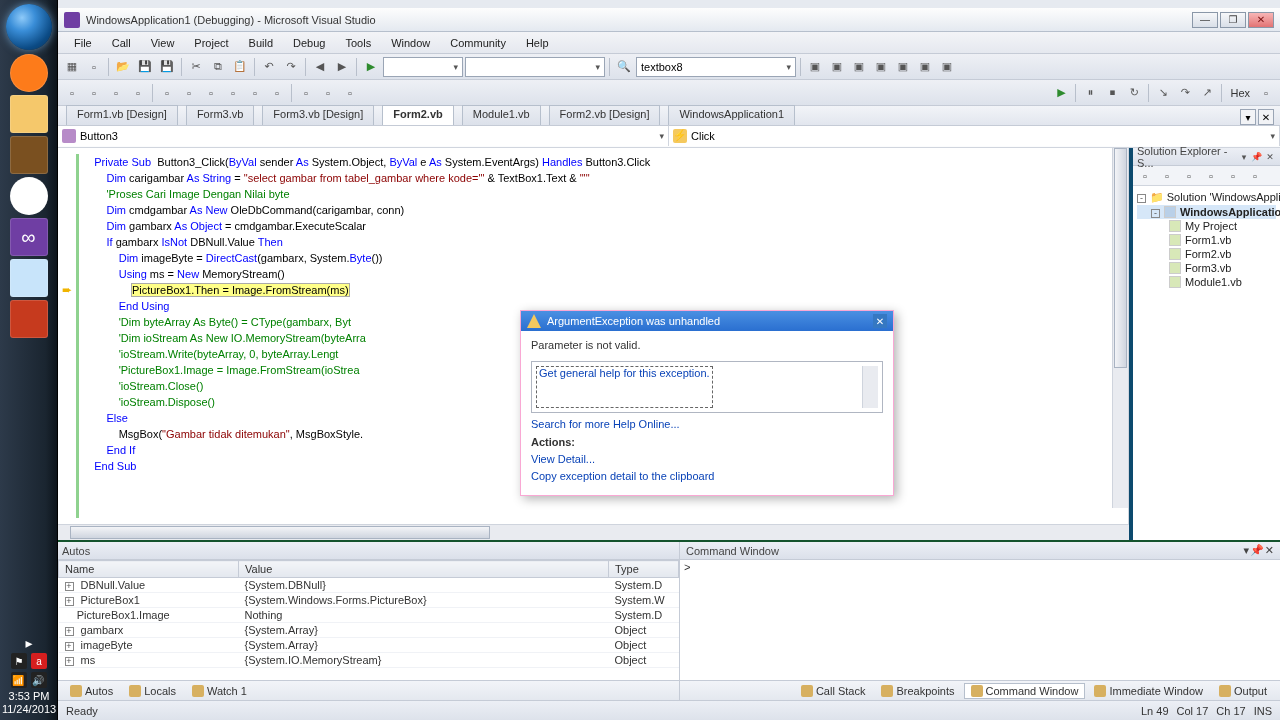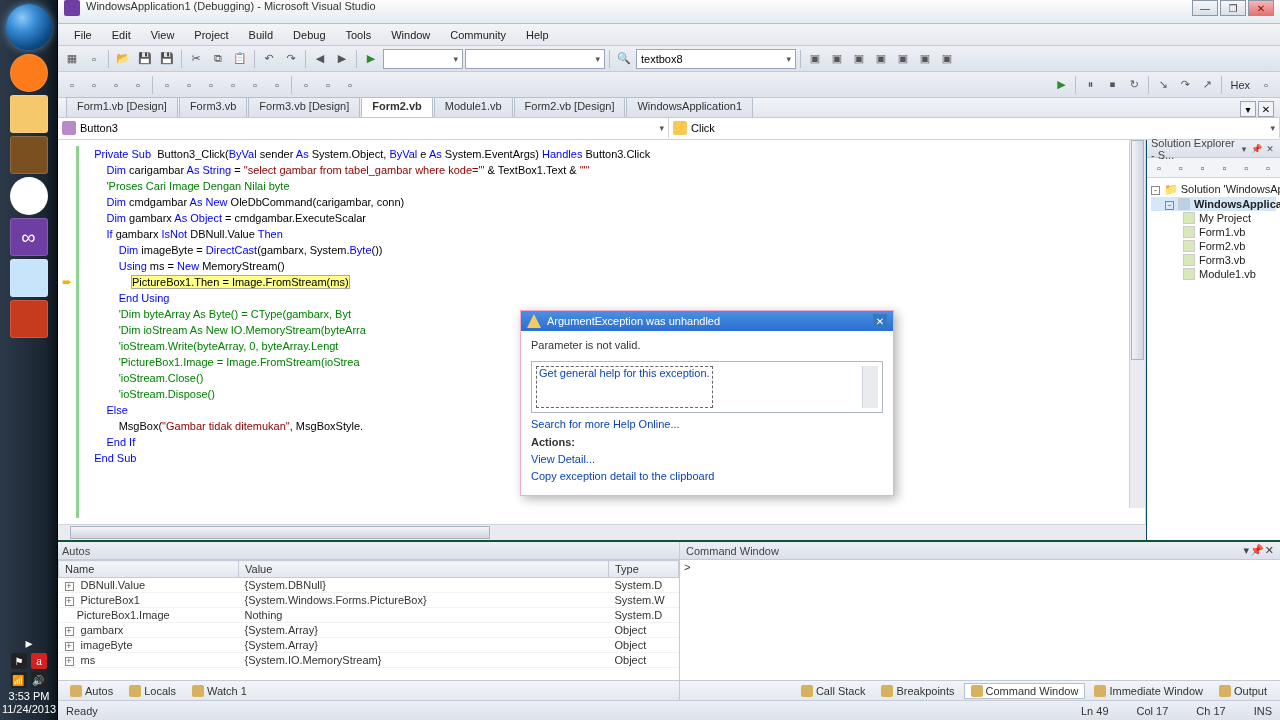--- a/index.html
+++ b/index.html
@@ -12,42 +12,42 @@
 .tb-icon.ff{background:#fd7b1a;border-radius:50%;} .tb-icon.folder{background:#f5c86b;} .tb-icon.winamp{background:#7a5020;} .tb-icon.chrome{background:#fff;border-radius:50%;} .tb-icon.paint{background:#c8e4fa;} .tb-icon.metrored{background:#c63a1e;}
 .tb-bottom { position:absolute; bottom:4px; left:0; width:58px; text-align:center; color:#fff; font-size:10px; }
 .tb-bottom div{margin:1px 0;}
 .tb-mini{display:flex;justify-content:center;gap:4px;margin-bottom:2px;}
 .sq{width:16px;height:16px;background:#222;border-radius:2px;display:flex;align-items:center;justify-content:center;font-size:10px;}
 .sq.red{background:#d61f1f;}
 
 .app { position:absolute; left:58px; top:0; right:0; bottom:0; background:#e6eaf0; display:flex; flex-direction:column; }
 
 
-.titlebar { height:24px; background:linear-gradient(#fdfdfd,#e4e9f0); border-bottom:1px solid #b6bfcc; display:flex; padding:0 6px; }
+.titlebar { height:24px; background:linear-gradient(#fdfdfd,#e4e9f0); border-bottom:1px solid #b6bfcc; display:flex; align-items:center; padding:0 6px;margin-top:8px; }
 .titlebar .ic{width:16px;height:16px;background:#6f3ea3;border-radius:2px;margin-right:6px;}
 .titlebar .ttl{flex:1;color:#333;}
 .winbtns{display:flex;gap:2px;}
 .winbtn{width:26px;height:16px;border:1px solid #8a97a8;background:linear-gradient(#f6f7f9,#d9dfe8);display:flex;align-items:center;justify-content:center;font-size:10px;color:#444;}
 .winbtn.close{background:linear-gradient(#f8b6b6,#e27373);color:#7a1010;}
 
 
 .menubar{height:22px;background:linear-gradient(#f3f4f7,#e5e8ef);border-bottom:1px solid #c5cbd6;display:flex;align-items:center;padding-left:6px;gap:0;}
 .menubar span{padding:3px 9px;color:#222;border:1px solid transparent;}
 
 
 .toolbar{height:26px;border-bottom:1px solid #c5cbd6;background:linear-gradient(#eef0f5,#dde2eb);display:flex;align-items:center;padding:0 4px;gap:2px;white-space:nowrap;}
 .tbtn{width:20px;height:20px;display:flex;align-items:center;justify-content:center;color:#555;border:1px solid transparent;font-size:11px;}
 .tbtn.play{color:#2e8b2e;}
 .sep{width:1px;height:18px;background:#b8bfcb;margin:0 2px;}
 .combo{height:20px;border:1px solid #9aa5b5;background:#fff;display:flex;align-items:center;padding:0 4px;min-width:80px;}
 .combo .arr{margin-left:auto;color:#555;font-size:9px;}
 .hexlbl{padding:0 4px;color:#333;}
 
 
-.doctabs{height:20px;background:linear-gradient(#f2f4f8,#e2e6ee);border-bottom:1px solid #c5cbd6;display:flex;align-items:flex-end;padding-left:8px;gap:1px;}
+.doctabs{height:20px;background:linear-gradient(#f2f4f8,#e2e6ee);border-bottom:1px solid #c5cbd6;display:flex;align-items:flex-end;padding-left:8px;gap:8px;}
 .dtab{height:20px;padding:2px 10px;background:linear-gradient(#eaedf3,#dce1ea);border:1px solid #b6bfcc;border-bottom:none;color:#333;white-space:nowrap;}
 .dtab.active{background:#fff;font-weight:bold;}
 .doctabs .endbtns{margin-left:auto;margin-right:6px;display:flex;gap:2px;}
 .endbtns span{width:16px;height:16px;border:1px solid #9aa5b5;display:flex;align-items:center;justify-content:center;font-size:10px;background:#f2f3f6;}
 
 
 .memberbar{height:22px;background:#fbfcfd;border-bottom:1px solid #d0d5de;display:flex;justify-content:center;}
 .memberbar .combo{flex:1;border:none;border-right:1px solid #d0d5de;min-width:0;}
 .memberbar .combo .ic{width:14px;height:14px;margin-right:4px;background:#b78bc8;border-radius:2px;}
 .memberbar .combo .ic.ev{background:#f5c95e;}
@@ -64,21 +64,21 @@
 .kw{color:#0000ff;}
 .str{color:#8b0000;}
 .cm{color:#008000;}
 .hl{background:#ffff88;border:1px solid #aaa;}
 .hscroll{height:16px;background:#e9ebf0;border-top:1px solid #cfd4dd;position:relative;}
 .hscroll .thk{position:absolute;left:12px;width:420px;top:1px;bottom:1px;background:linear-gradient(#f3f4f7,#cfd5df);border:1px solid #a9b3c2;}
 .vscroll{position:absolute;right:0;top:0;bottom:16px;width:16px;background:#e9ebf0;border-left:1px solid #cfd4dd;}
 .vscroll .thk{position:absolute;top:0;left:1px;right:1px;height:220px;background:linear-gradient(90deg,#f3f4f7,#cfd5df);border:1px solid #a9b3c2;}
 
 
-.solex{width:134px;border-left:1px solid #0c4a6e;background:#f2f4f8;display:flex;flex-direction:column;}
+.solex{width:151px;border-left:4px solid #0c4a6e;background:#f2f4f8;display:flex;flex-direction:column;}
 .panetitle{height:18px;background:linear-gradient(#eceff5,#dbe0ea);border-bottom:1px solid #c5cbd6;display:flex;align-items:center;padding:0 4px;color:#444;}
 .panetitle .tbtns{margin-left:auto;display:flex;gap:1px;}
 .panetitle .tbtns span{width:12px;height:12px;font-size:9px;display:flex;align-items:center;justify-content:center;color:#555;}
 .solex .minitb{height:20px;border-bottom:1px solid #d0d5de;display:flex;align-items:center;padding:0 2px;gap:2px;}
 .tree{flex:1;background:#fff;padding:4px;overflow:hidden;}
 .tree div{white-space:nowrap;padding:1px 0;color:#222;}
 .tree .lvl1{padding-left:14px;}
 .tree .lvl2{padding-left:32px;}
 .nico{display:inline-block;width:12px;height:12px;margin-right:4px;background:#eee9c4;border:1px solid #ccc;vertical-align:-2px;}
 .nico.prj{background:#b9d0e8;}
@@ -103,21 +103,21 @@
 
 .tabstrip{height:20px;border-top:1px solid #c5cbd6;background:linear-gradient(#f2f4f8,#e4e8ef);display:flex;align-items:center;padding:0 6px;gap:4px;}
 .tabstrip .t{padding:1px 6px;color:#333;display:flex;align-items:center;gap:3px;}
 .tabstrip .t .sq2{width:12px;height:12px;background:#d7b060;border-radius:2px;}
 .tabstrip .rtabs{margin-left:auto;display:flex;gap:2px;}
 .tabstrip .rtabs .t{border:1px solid transparent;}
 .tabstrip .rtabs .t.active{background:#fff;border:1px solid #b6bfcc;}
 
 
 .status{height:20px;background:linear-gradient(#eceff5,#dde2eb);border-top:1px solid #c5cbd6;display:flex;align-items:center;padding:0 8px;color:#333;}
-.status .r{margin-left:auto;display:flex;gap:28px;}
+.status .r{margin-left:auto;display:flex;gap:8px;}
 
 
 .exc{position:absolute;left:520px;top:310px;width:374px;background:#fff;border:1px solid #f9a8d4;box-shadow:3px 3px 10px rgba(0,0,0,.3);z-index:50;}
 .exc .hdr{height:20px;background:linear-gradient(#4a90e2,#2a6fd0);color:#fff;display:flex;align-items:center;padding:0 6px;}
 .exc .hdr .wrn{width:14px;height:14px;background:#f5c95e;margin-right:6px;clip-path:polygon(50% 0,100% 100%,0 100%);}
 .exc .hdr .x{margin-left:auto;width:14px;height:14px;background:#3578c2;display:flex;align-items:center;justify-content:center;font-size:10px;}
 .exc .body{padding:8px 10px;color:#333;}
 .exc .body .msg{margin-bottom:10px;}
 .exc .body .sect{font-weight:bold;margin:6px 0 4px;}
 .exc .tipbox{border:1px solid #b0b6c2;background:#fff;padding:4px;display:flex;min-height:52px;}
@@ -159,21 +159,21 @@
     <div class="ttl">WindowsApplication1 (Debugging) - Microsoft Visual Studio</div>
     <div class="winbtns">
       <div class="winbtn">—</div>
       <div class="winbtn">❐</div>
       <div class="winbtn close">✕</div>
     </div>
   </div>
 
   <div class="menubar" id="menubar">
       <span>File</span>
-      <span>Edit</span>
+      <span>Call</span>
       <span>View</span>
       <span>Project</span>
       <span>Build</span>
       <span>Debug</span>
       <span>Tools</span>
       <span>Window</span>
       <span>Community</span>
       <span>Help</span>
     </div>
 

